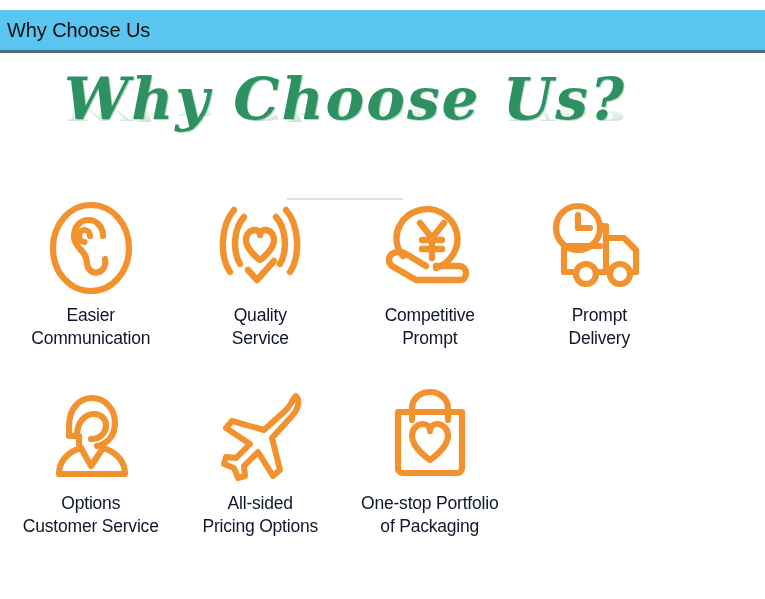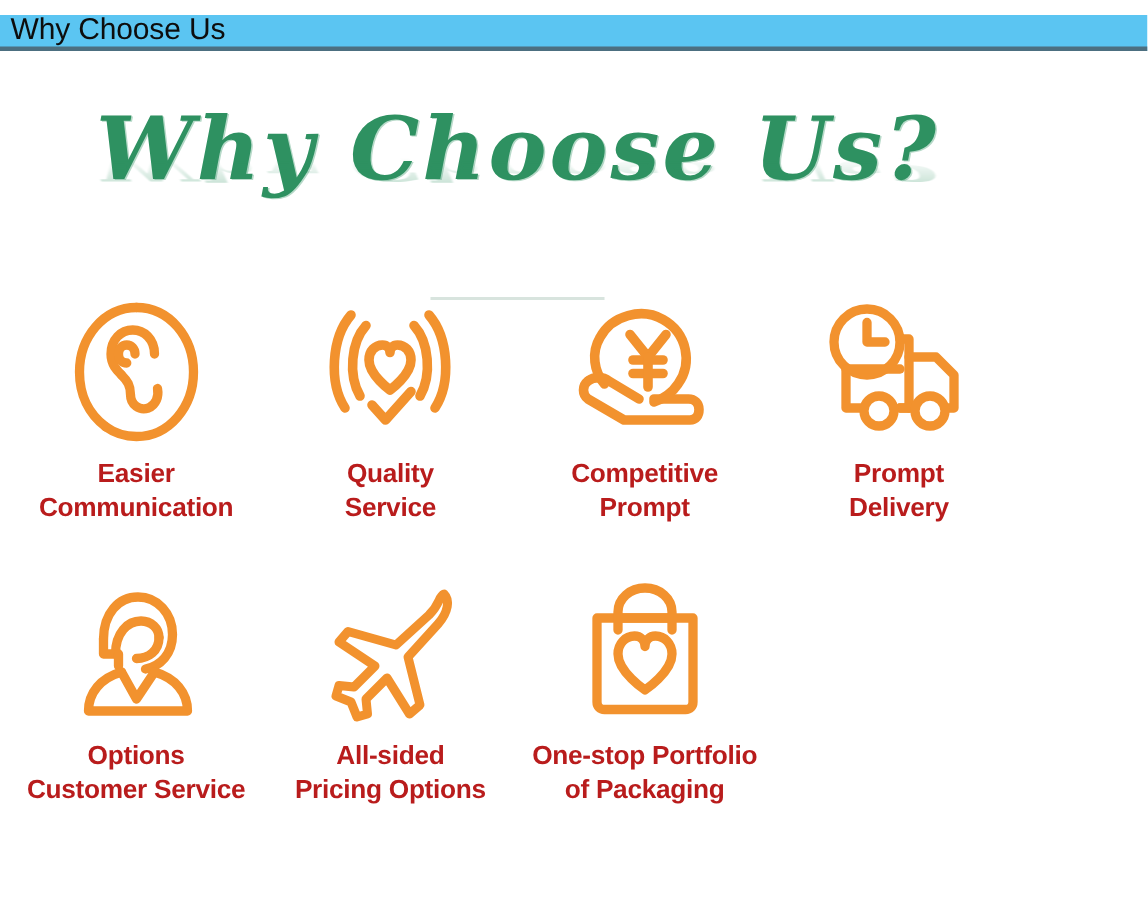--- a/index.html
+++ b/index.html
@@ -14,21 +14,21 @@
     font-family: "Liberation Sans", sans-serif;
     position: relative;
   }
 
   
   .header-bar {
     position: absolute;
     left: 0;
     top: 10px;
     width: 765px;
-    height: 24px;
+    height: 43px;
     background: #5bc5f2;
     border-bottom: 3px solid #4c6f80;
     box-sizing: border-box;
     display: flex;
     align-items: center;
   }
   .header-title {
     font-size: 20px;
     color: #0d0d0d;
     padding-left: 7px;
@@ -104,22 +104,22 @@
     height: 188px;
   }
   .feature-icon {
     height: 108px;
     display: flex;
     align-items: center;
     justify-content: center;
   }
   .feature-label {
     font-size: 17.5px;
-    font-weight: bold;
-    color: #b91c1c;
+    font-weight: normal;
+    color: #0f172a;
     text-align: center;
     line-height: 1.32;
     margin-top: 2px;
     white-space: pre-line;
     letter-spacing: -0.2px;
   }
   svg { display: block; }
 </style>
 </head>
 <body>

